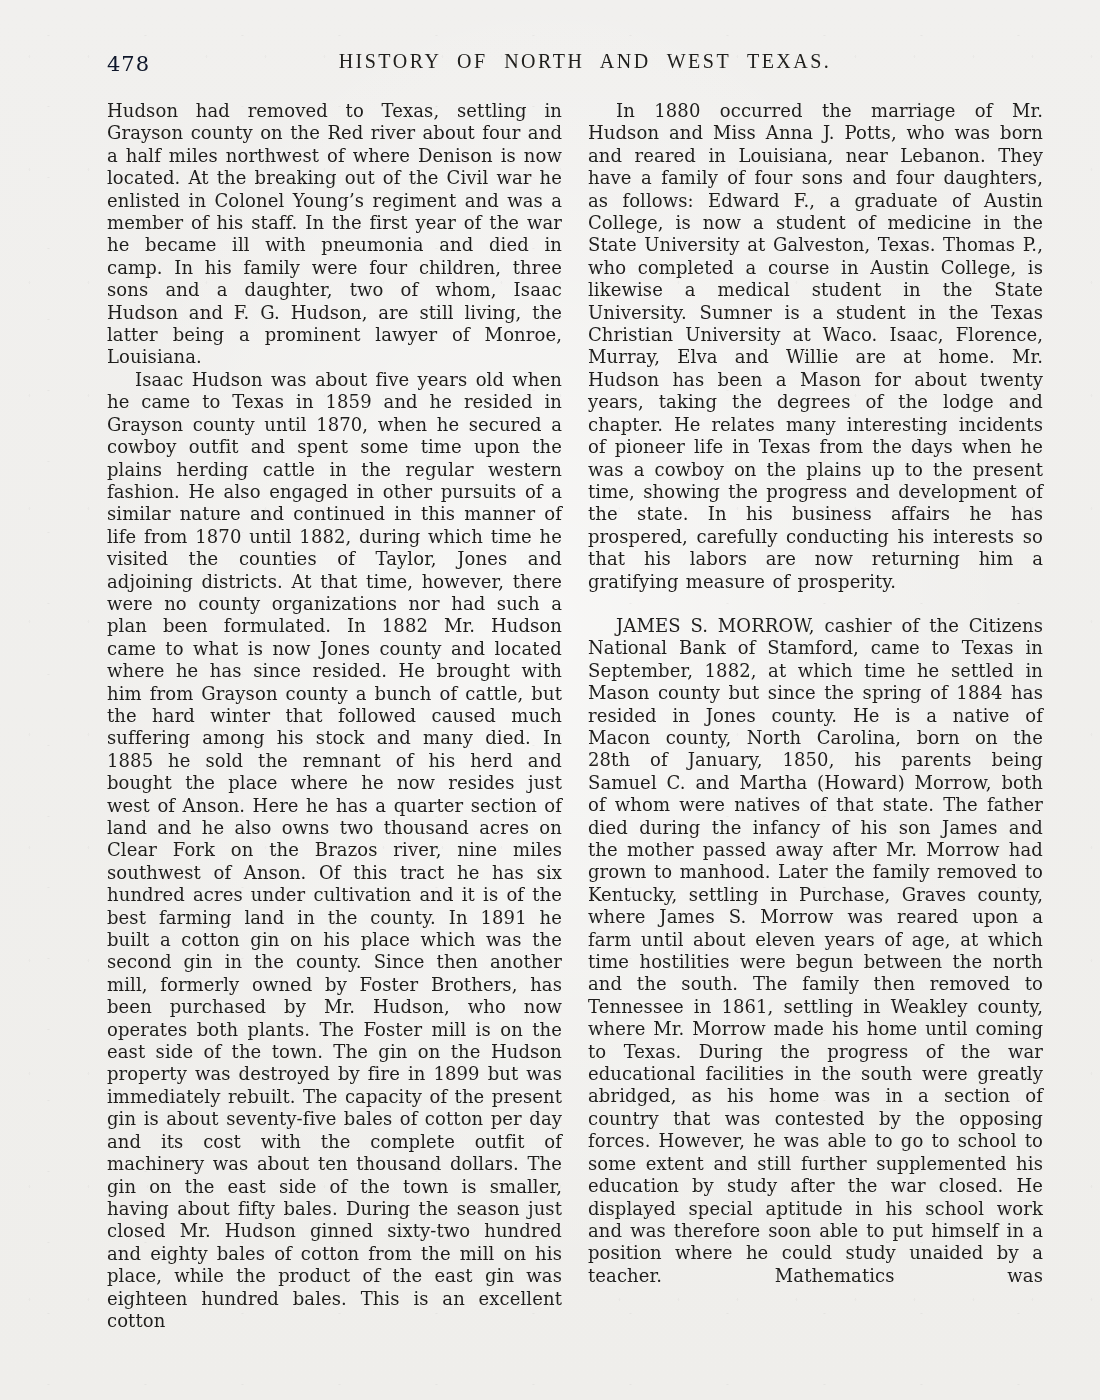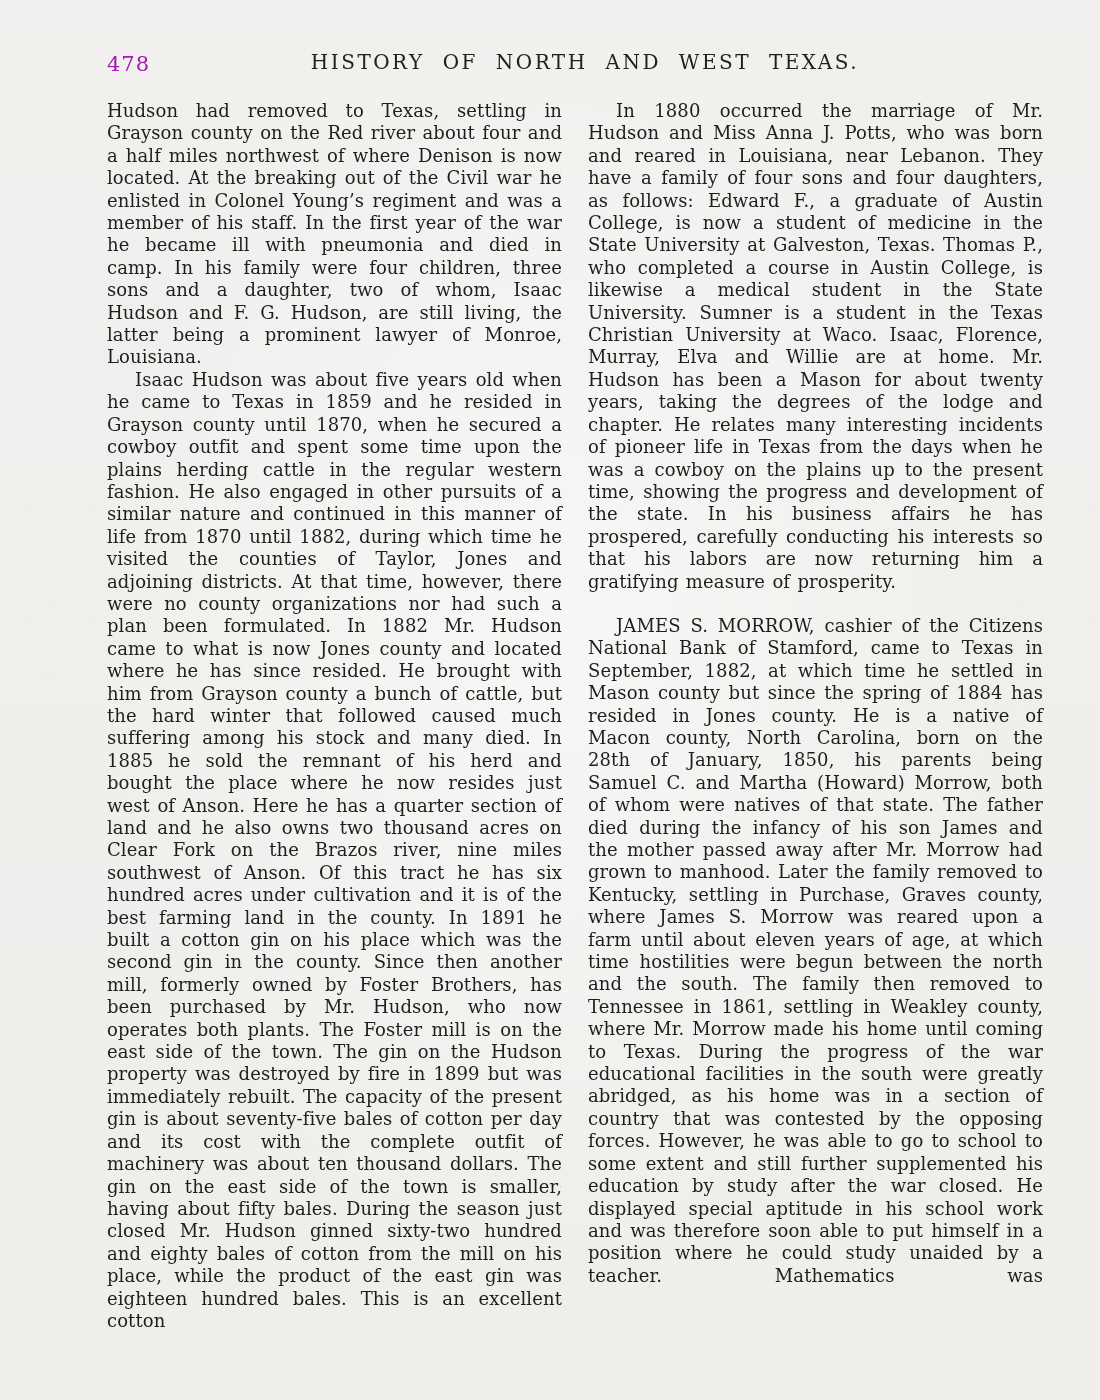--- a/index.html
+++ b/index.html
@@ -30,33 +30,34 @@
     left: 0;
     width: 100%;
     height: 34px;
   }
   .page-number {
     position: absolute;
     left: 107px;
     top: 2px;
     font-size: 21px;
     letter-spacing: 1px;
-    color: #a21caf;
+    color: #0f172a;
   }
   .header-title {
     position: absolute;
     left: 50%;
     transform: translateX(-50%);
     margin-left: 35px;
     top: 0;
     font-size: 20px;
     letter-spacing: 2.5px;
     word-spacing: 9px;
     white-space: nowrap;
     color: #21201d;
+    font-family: Liberation Serif, serif;
   }
 
   .columns {
     position: absolute;
     top: 100px;
     left: 107px;
     width: 936px;
     display: flex;
     gap: 26px;
   }

